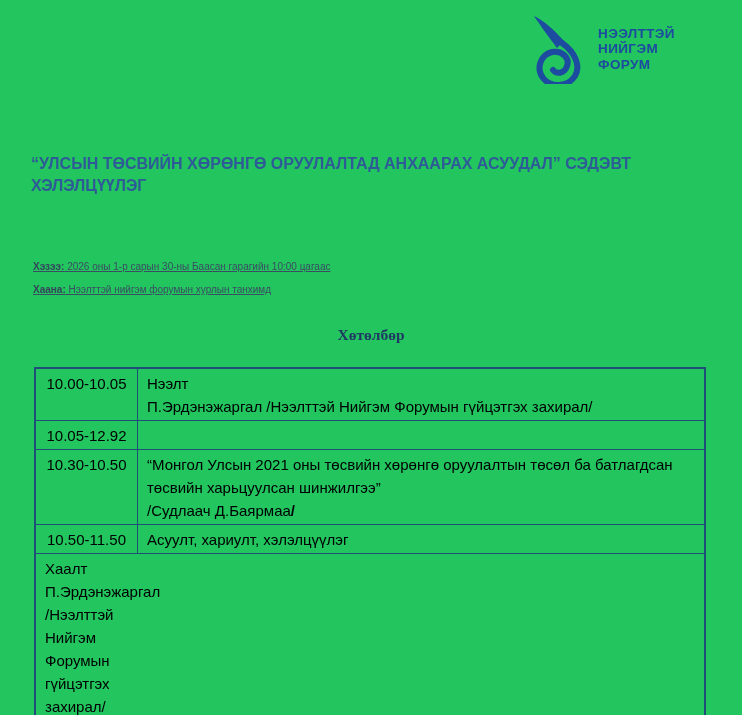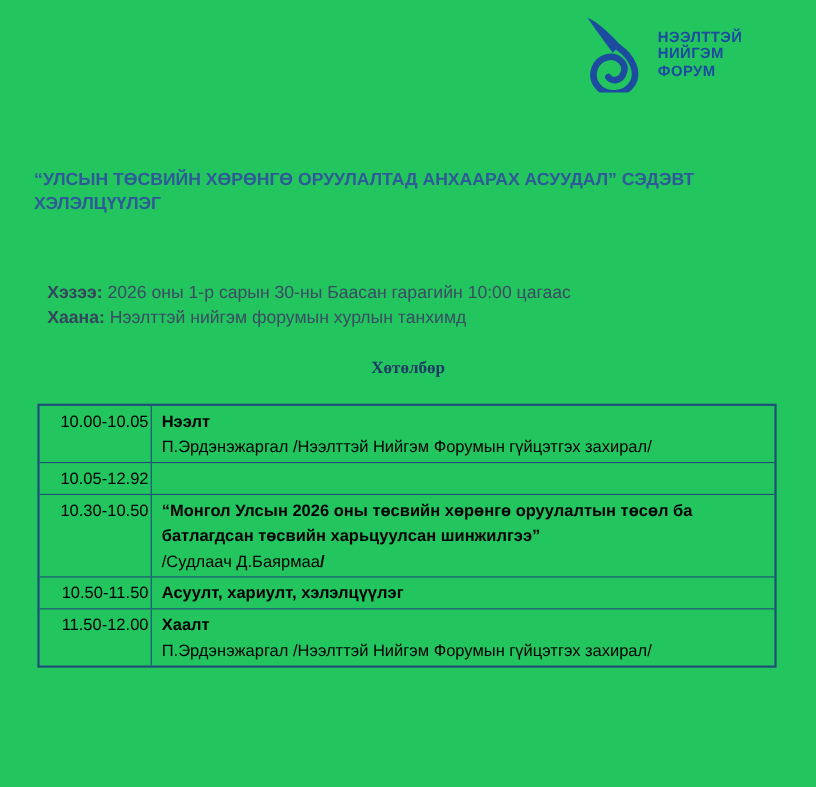--- a/index.html
+++ b/index.html
@@ -27,46 +27,46 @@
   
   .doc-title {
     position:absolute; top:153px; left:31px; width:680px;
     text-align:left; font-weight:bold;
     font-size:16px; line-height:22px;
     color:#2E5B97;
   }
 
   
   .meta {
-    position:absolute; top:255px; left:43px;
-    font-size:16px; line-height:23px; color:#3B4C63;
+    position:absolute; top:255px; left:33px;
+    font-size:10px; line-height:23px; color:#3B4C63;text-decoration:underline;
   }
   .meta b { color:#35455C; }
 
   
   .program-heading {
     position:absolute; top:326px; left:0; width:742px;
     text-align:center; font-weight:bold;
     font-size:15.5px; color:#1F3864;font-family:Liberation Serif, serif;
   }
 
   
   .agenda {
     position:absolute; top:367px; left:34px; width:672px;
     border:2px solid #1F4E79;
   }
   .trow { display:grid; grid-template-columns:102px 1fr; }
   .trow + .trow { border-top:1.5px solid #1F4E79; }
   .cell-time {
     border-right:1px solid #1F4E79;
-    text-align:right; padding:2.5px 2px;
+    text-align:center; padding:2.5px 2px;
     font-size:15px; line-height:23px; color:#000;
   }
   .cell-main { padding:2.5px 9px; font-size:15px; line-height:23px; color:#000; }
-  .row-title { font-weight:bold; }
+  .row-title { font-weight:normal; }
   .row-sub b { font-weight:bold; }
   .row-sub:empty { display:none; }
 </style>
 </head>
 <body>
 
 <div class="page">
 
   <div class="logo">
     <span class="logo-icon">
@@ -101,35 +101,34 @@
       </div>
     </div>
 
     <div class="trow">
       <div class="cell-time">10.05-12.92</div>
     </div>
 
     <div class="trow">
       <div class="cell-time">10.30-10.50</div>
       <div class="cell-main">
-        <div class="row-title">“Монгол Улсын 2026 оны төсвийн хөрөнгө оруулалтын төсөл ба батлагдсан төсвийн харьцуулсан шинжилгээ”</div>
+        <div class="row-title">“Монгол Улсын 2021 оны төсвийн хөрөнгө оруулалтын төсөл ба батлагдсан төсвийн харьцуулсан шинжилгээ”</div>
         <div class="row-sub"><span>/Судлаач Д.Баярмаа</span><b>/</b></div>
       </div>
     </div>
 
     <div class="trow">
       <div class="cell-time">10.50-11.50</div>
       <div class="cell-main">
         <div class="row-title">Асуулт, хариулт, хэлэлцүүлэг</div>
         <div class="row-sub"><span></span><b></b></div>
       </div>
     </div>
 
     <div class="trow">
-      <div class="cell-time">11.50-12.00</div>
       <div class="cell-main">
         <div class="row-title">Хаалт</div>
         <div class="row-sub"><span>П.Эрдэнэжаргал /Нээлттэй Нийгэм Форумын гүйцэтгэх захирал/</span><b></b></div>
       </div>
     </div>
 
   </div>
 </div>
 
 </body></html>

